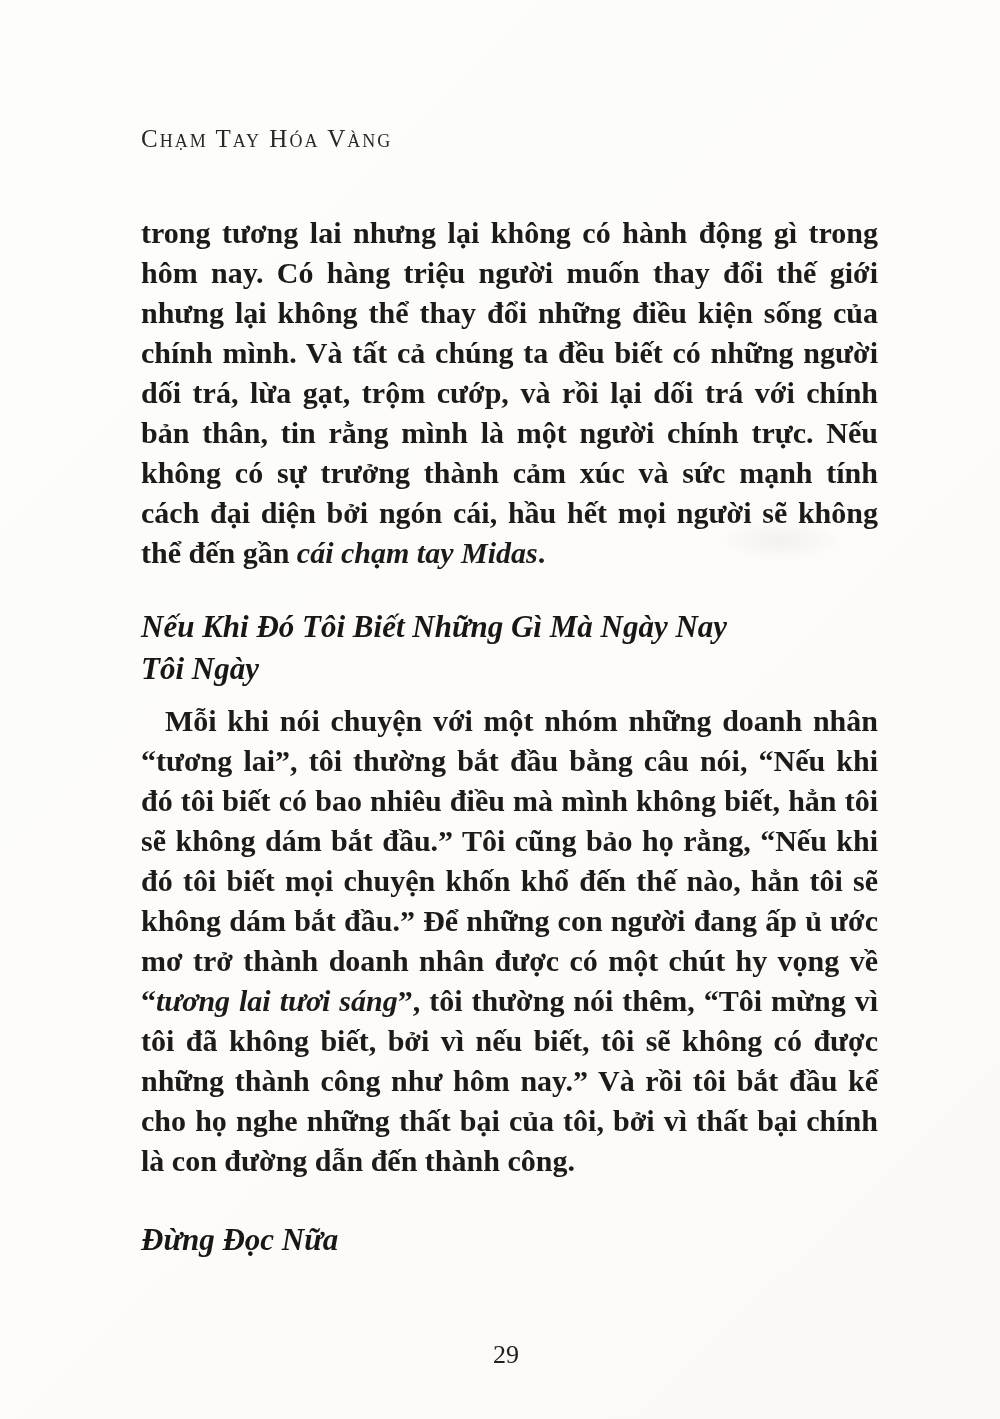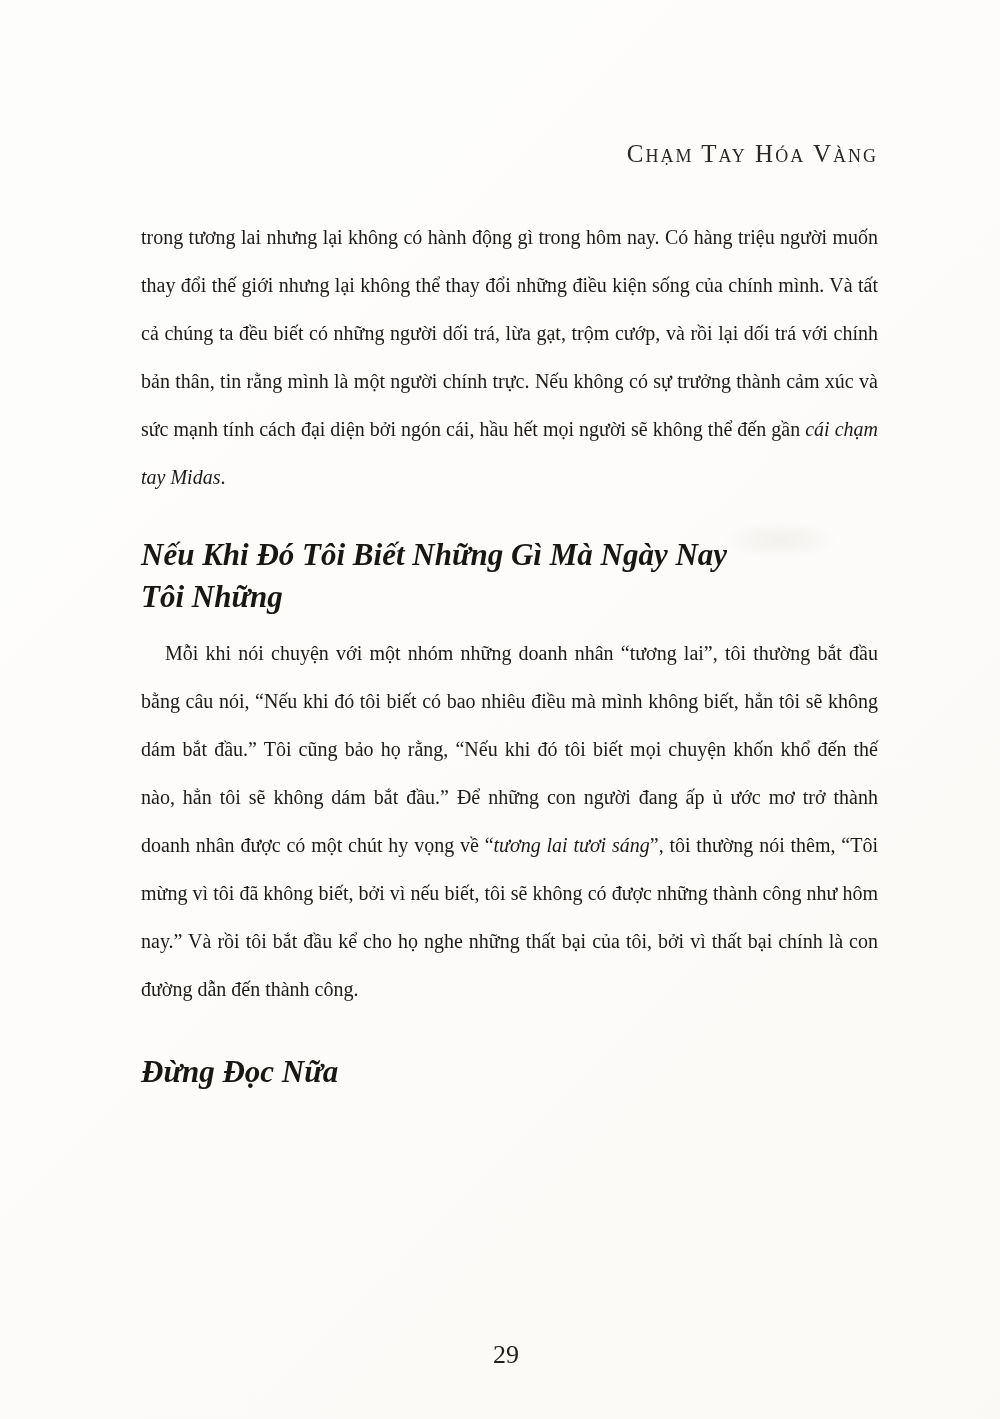--- a/index.html
+++ b/index.html
@@ -8,41 +8,41 @@
     width: 1000px;
     height: 1419px;
     margin: 0 auto;
     background: linear-gradient(135deg, #fdfdfc 0%, #fcfbf9 60%, #faf9f6 100%);
     font-family: "Liberation Serif", "DejaVu Serif", serif;
     color: #1d1b18;
     overflow: hidden;
   }
   .running-header {
     position: absolute;
-    top: 140px;
+    top: 125px;
     left: 141px;
     width: 737px;
-    text-align: right;
     font-size: 25px;
     font-variant: small-caps;
     letter-spacing: 2px;
     color: #2a2825;
   }
   .body-column {
     position: absolute;
     top: 213px;
     left: 141px;
     width: 737px;
   }
   p.para {
     margin: 0;
-    font-size: 20px;
-    line-height: 48px;
+    font-size: 30px;
+    line-height: 40px;
     text-align: justify;
     hyphens: none;
+    font-weight: bold;
   }
   p.para.indent { text-indent: 24px; }
   .it { font-style: italic; }
   h2.section-heading {
     font-size: 31px;
     line-height: 42px;
     font-weight: bold;
     font-style: italic;
     margin: 33px 0 11px 0;
     color: #191714;
@@ -76,21 +76,21 @@
   <div class="running-header">Chạm Tay Hóa Vàng</div>
 
   <div class="scan-smudge"></div>
 
   <div class="body-column">
 
     <p class="para"><span>trong tương lai nhưng lại không có hành động gì trong hôm nay. Có hàng triệu người muốn thay đổi thế giới nhưng lại không thể thay đổi những điều kiện sống của chính mình. Và tất cả chúng ta đều biết có những người dối trá, lừa gạt, trộm cướp, và rồi lại dối trá với chính bản thân, tin rằng mình là một người chính trực. Nếu không có sự trưởng thành cảm xúc và sức mạnh tính cách đại diện bởi ngón cái, hầu hết mọi người sẽ không thể đến gần </span><span class="it">cái chạm tay Midas</span><span>.</span></p>
 
     <h2 class="section-heading">
       <span>Nếu Khi Đó Tôi Biết Những Gì Mà Ngày Nay</span><br>
-      <span>Tôi Những</span>
+      <span>Tôi Ngày</span>
     </h2>
 
     <p class="para indent"><span>Mỗi khi nói chuyện với một nhóm những doanh nhân “tương lai”, tôi thường bắt đầu bằng câu nói, “Nếu khi đó tôi biết có bao nhiêu điều mà mình không biết, hẳn tôi sẽ không dám bắt đầu.” Tôi cũng bảo họ rằng, “Nếu khi đó tôi biết mọi chuyện khốn khổ đến thế nào, hẳn tôi sẽ không dám bắt đầu.” Để những con người đang ấp ủ ước mơ trở thành doanh nhân được có một chút hy vọng về “</span><span class="it">tương lai tươi sáng</span><span>”, tôi thường nói thêm, “Tôi mừng vì tôi đã không biết, bởi vì nếu biết, tôi sẽ không có được những thành công như hôm nay.” Và rồi tôi bắt đầu kể cho họ nghe những thất bại của tôi, bởi vì thất bại chính là con đường dẫn đến thành công.</span></p>
 
     <h2 class="section-heading second">Đừng Đọc Nữa</h2>
 
 
   </div>
 
   <div class="page-number">29</div>

